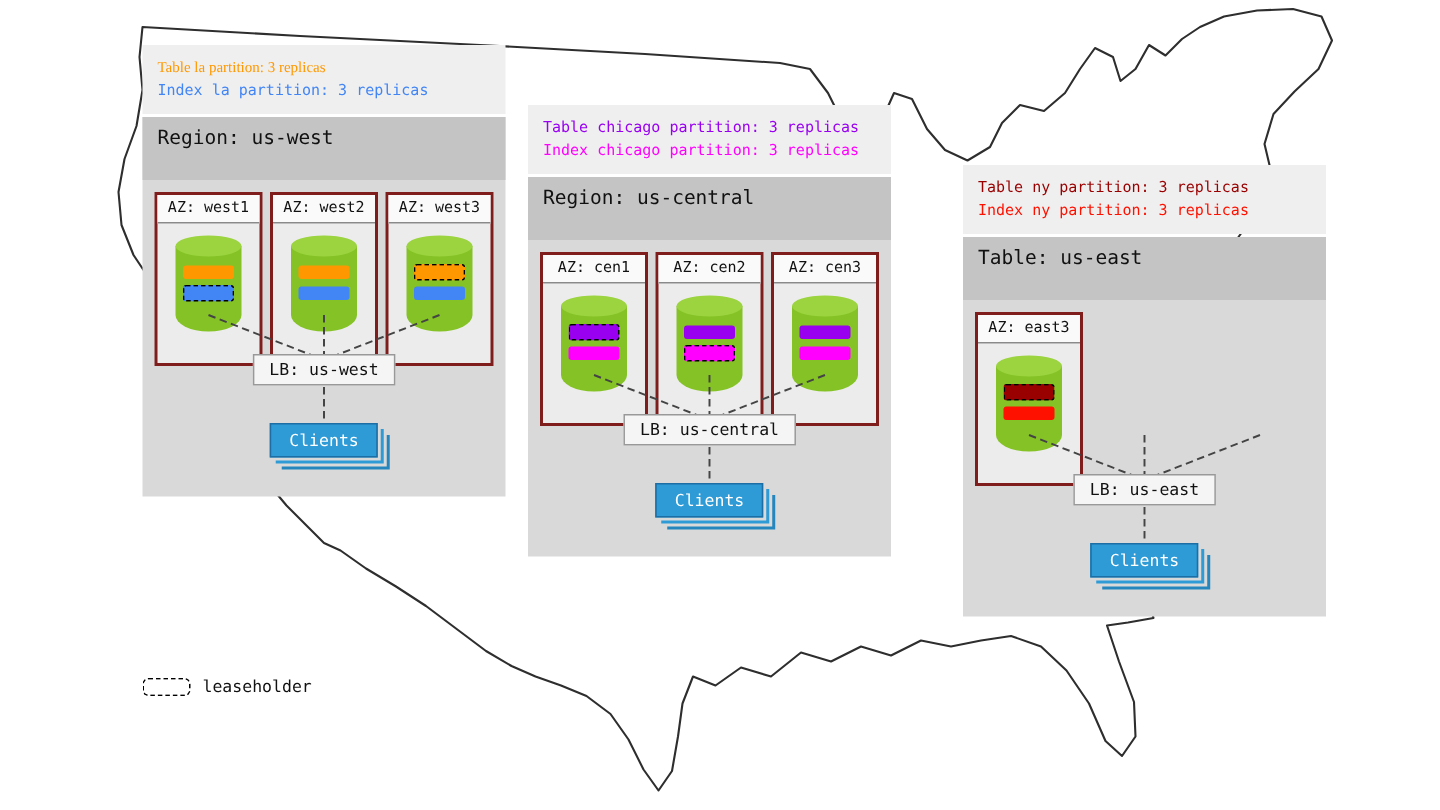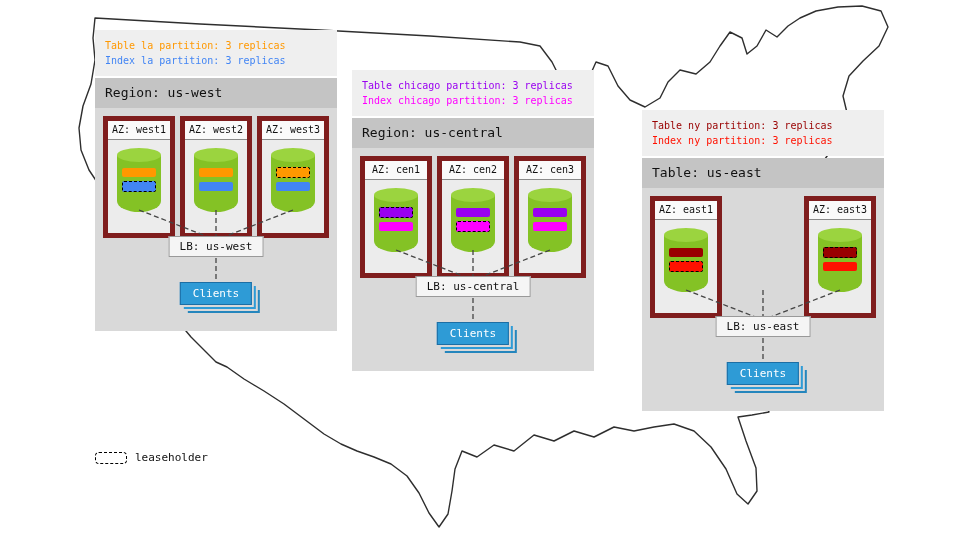--- a/index.html
+++ b/index.html
@@ -9,37 +9,37 @@
     font-family:"DejaVu Sans Mono", monospace;
   }
   #us-map { position:absolute; left:0; top:0; z-index:0; }
   #us-map path { fill:#ffffff; stroke:#2e2e2e; stroke-width:1.4; stroke-linejoin:round; }
 
   .region-group { position:absolute; width:242px; z-index:1; }
   .legend {
     background:var(--legend-bg,#efefef);
     padding:8px 10px; font-size:10px; line-height:15px; white-space:nowrap;
   }
-  .region-west .line-table { color:var(--table-la,#FF9800); }
+  .region-west .line-table { color:var(--table-la,#FF9800);font-family:Liberation Serif, serif; }
   .region-west .line-index { color:var(--index-la,#4285F4); }
   .region-central .line-table { color:var(--table-chicago,#9900F0); }
   .region-central .line-index { color:var(--index-chicago,#FF00FF); }
   .region-east .line-table { color:var(--table-ny,#990000); }
   .region-east .line-index { color:var(--index-ny,#FF1100); }
 
   .region {
     position:relative; margin-top:2px; height:253px;
     background:var(--region-bg,#d9d9d9);
   }
   .region-header {
-    height:30px; line-height:30px; padding-left:10px; font-size:13px; color:#111;
+    height:42px; line-height:30px; padding-left:10px; font-size:13px; color:#111;
     background:var(--region-header-bg,#c4c4c4);
   }
   .az-row { display:flex; justify-content:space-between; padding:8px 8px 0 8px; }
-  .az { width:72px; background:#ececec; border:5px solid #7f1d1d; box-sizing:border-box; }
+  .az { width:72px; background:#ececec; border:2px solid #7f1d1d; box-sizing:border-box; }
   .az-label {
     height:18px; line-height:18px; text-align:center; font-size:10px;
     background:#fafafa; border-bottom:1px solid #8a8a8a; color:#111;
   }
   .az-body { height:85px; display:flex; justify-content:center; padding-top:8px; box-sizing:content-box; }
 
   .cyl { position:relative; width:44px; height:64px; }
   .cyl-body {
     position:absolute; left:0; right:0; top:7px; bottom:0;
     background:var(--cylinder,#84C225);
@@ -200,31 +200,20 @@
 
 <div class="region-group region-east" style="left:610px; top:110px;margin-left:32px;">
   <div class="legend">
     <div class="legend-line line-table">Table ny partition: 3 replicas</div>
     <div class="legend-line line-index">Index ny partition: 3 replicas</div>
   </div>
   <div class="region">
     <div class="region-header">Table: us-east</div>
     <div class="az-row">
       <div class="az">
-        <div class="az-label">AZ: east1</div>
-        <div class="az-body">
-          <div class="cyl">
-            <div class="cyl-body"></div>
-            <div class="cyl-top"></div>
-            <div class="bar bar-table"></div>
-            <div class="bar bar-index lease"></div>
-          </div>
-        </div>
-      </div>
-      <div class="az">
         <div class="az-label">AZ: east3</div>
         <div class="az-body">
           <div class="cyl">
             <div class="cyl-body"></div>
             <div class="cyl-top"></div>
             <div class="bar bar-table lease"></div>
             <div class="bar bar-index"></div>
           </div>
         </div>
       </div>

